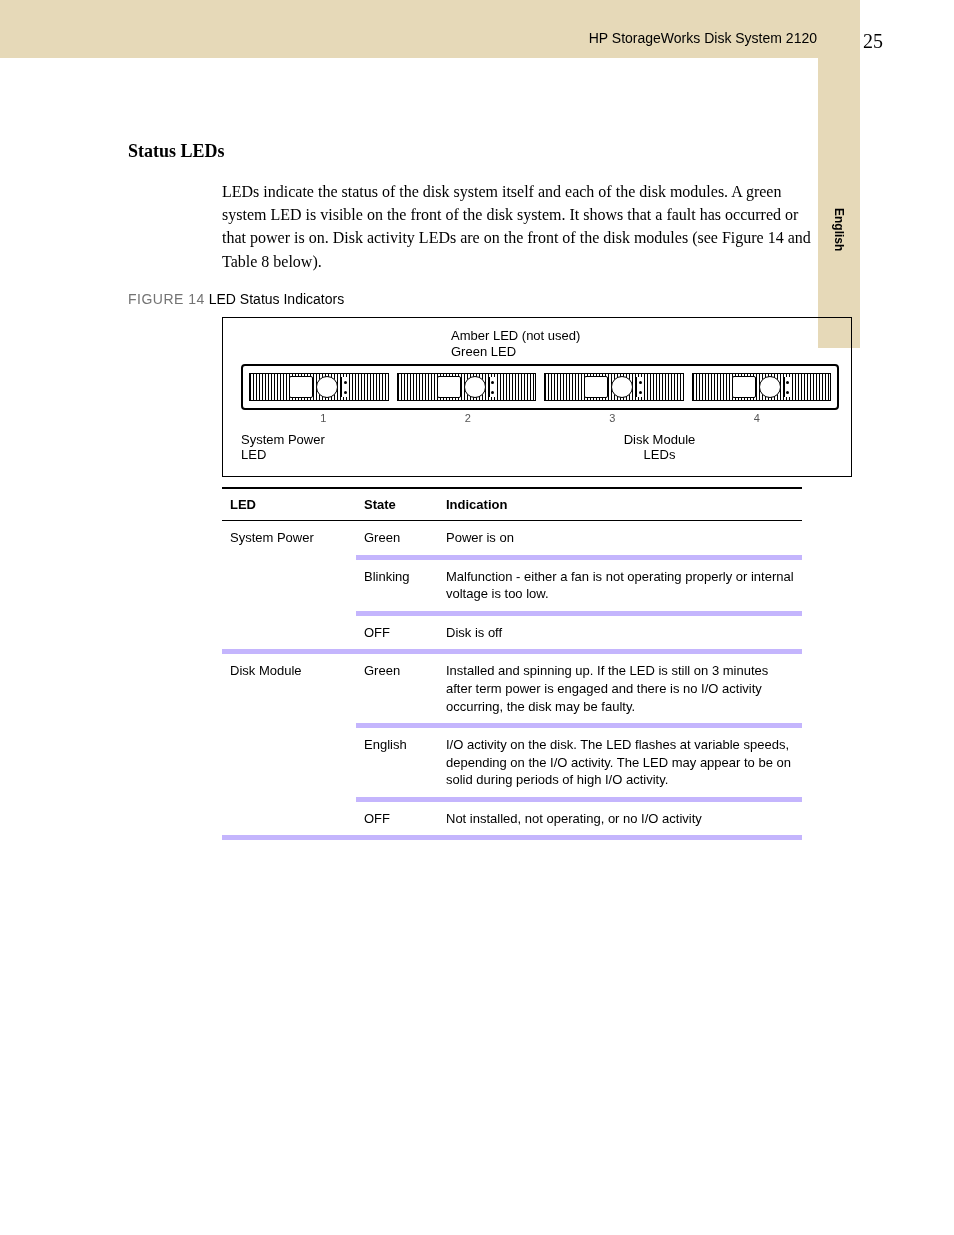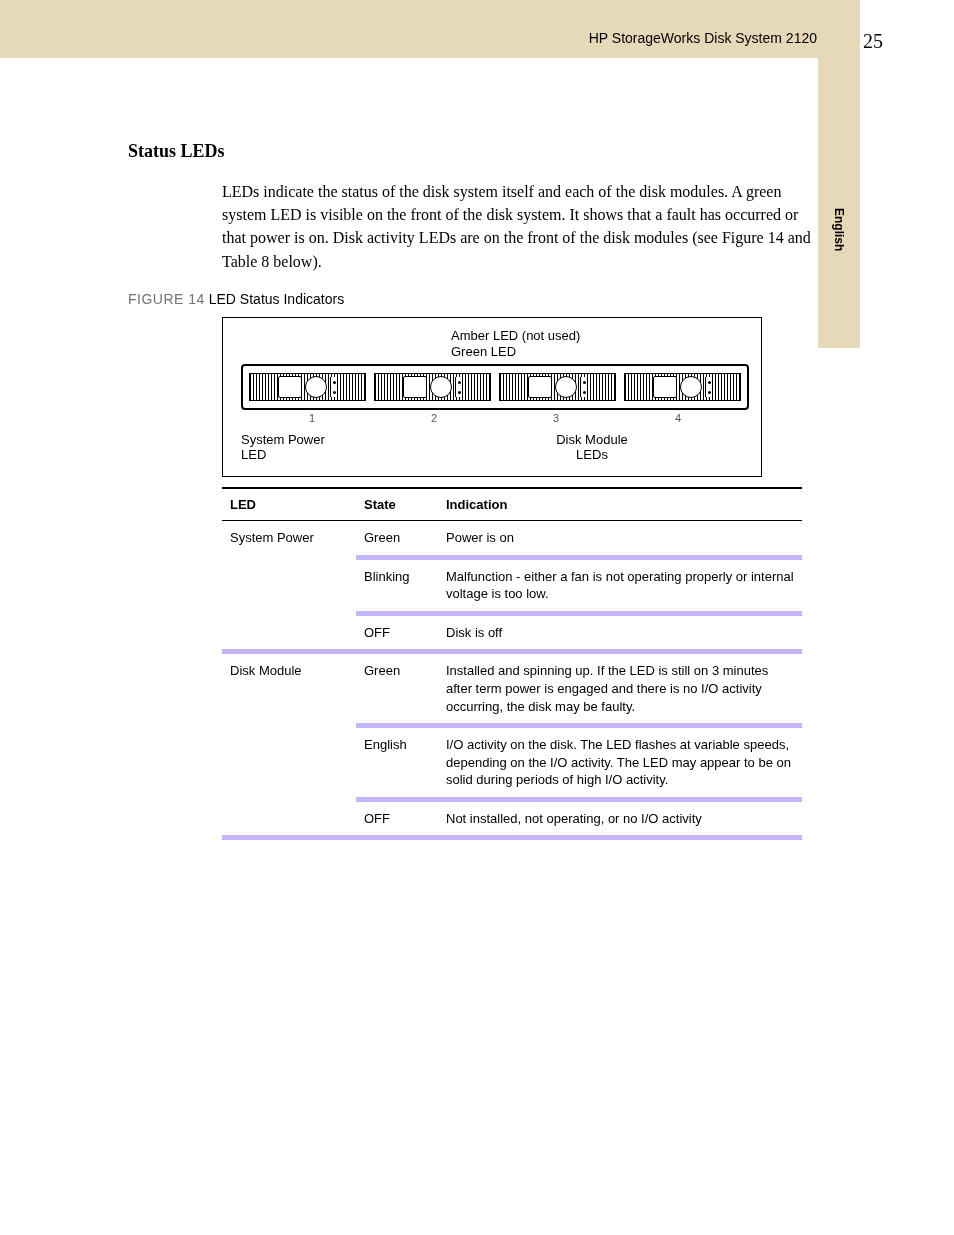--- a/index.html
+++ b/index.html
@@ -8,21 +8,21 @@
   .header-line{position:absolute;top:30px;left:0;width:954px;display:flex;justify-content:flex-end;padding-right:71px;box-sizing:border-box;gap:46px}
   .header-title{font-size:14px;color:#000}
   .page-no{font-size:20px;font-family:Verdana;color:#000}
   .sidetab{position:absolute;top:58px;right:94px;width:42px;height:290px;background:#e6d9b8;display:flex;justify-content:center;padding-top:150px;box-sizing:border-box}
   .sidetab span{writing-mode:vertical-rl;text-orientation:mixed;font-weight:bold;font-size:12px}
   .content{position:absolute;top:141px;left:128px;width:690px}
   h2.section{font-family:Verdana;font-weight:bold;font-size:18px;margin:0 0 18px 0}
   .intro{font-family:Georgia,'Times New Roman',serif;font-size:16px;line-height:1.45;margin:0 0 18px 0;padding-left:94px}
   .caption{font-size:14px;margin:10px 0 10px 0}
   .caption .orange{color:#737373;font-weight:normal;letter-spacing:.5px}
-  .figure-box{border:1px solid #000;padding:10px 12px 14px 18px;margin-left:94px;width:540px;box-sizing:border-box;font-size:13px}
+  .figure-box{border:1px solid #000;padding:10px 12px 14px 18px;margin-left:94px;width:630px;box-sizing:border-box;font-size:13px}
   .fig-top-labels{margin-left:210px;line-height:1.25}
   .chassis{border:2px solid #000;border-radius:4px;height:42px;margin-top:4px;display:flex;align-items:center;padding:0 6px;gap:8px;position:relative}
   .slot{border:1px solid #000;height:26px;flex:1;display:flex;align-items:center;justify-content:center;gap:3px;position:relative;background:repeating-linear-gradient(90deg,#000 0,#000 1px,transparent 1px,transparent 3px)}
   .slot .cap{width:22px;height:20px;border:1px solid #000;background:#fff;border-radius:2px}
   .slot .fan{width:20px;height:20px;border:1px solid #000;border-radius:50%;background:#fff}
   .slot .dots{width:6px;height:20px;background:#fff;border-left:1px solid #000;display:flex;flex-direction:column;justify-content:space-around;align-items:center}
   .slot .dots i{width:3px;height:3px;background:#000;border-radius:50%}
   .fig-nums{display:flex;margin-top:2px;padding:0 10px}
   .fig-nums span{flex:1;text-align:center;font-size:11px;color:#555}
   .fig-bot{display:flex;margin-top:8px;align-items:flex-start}

